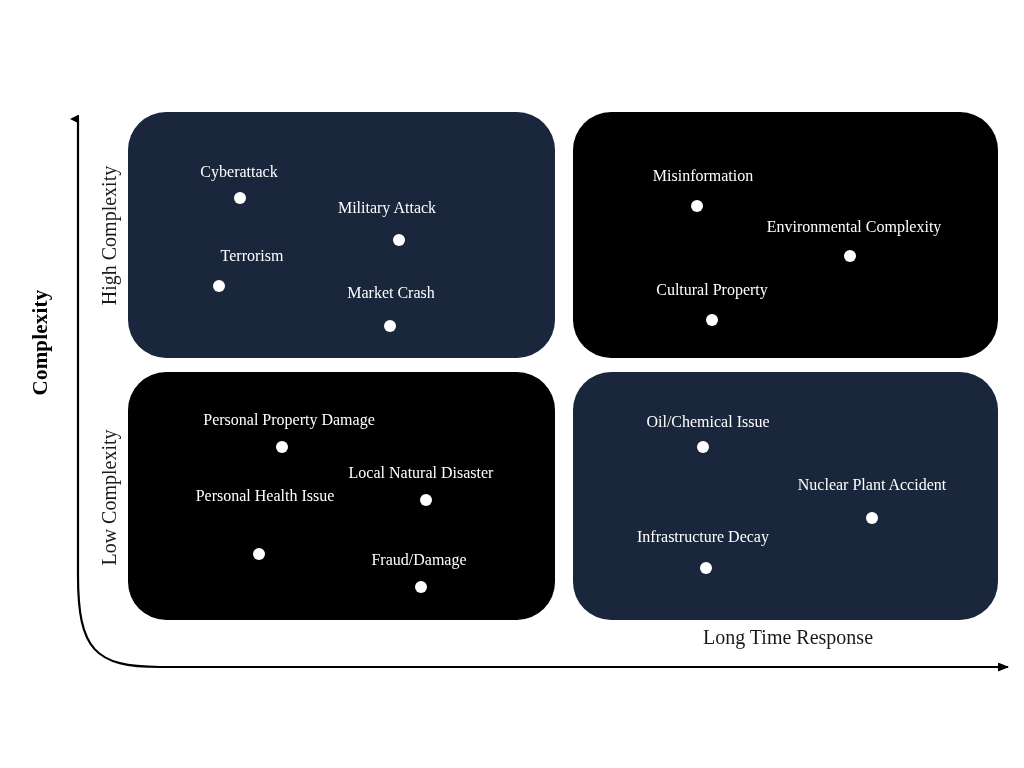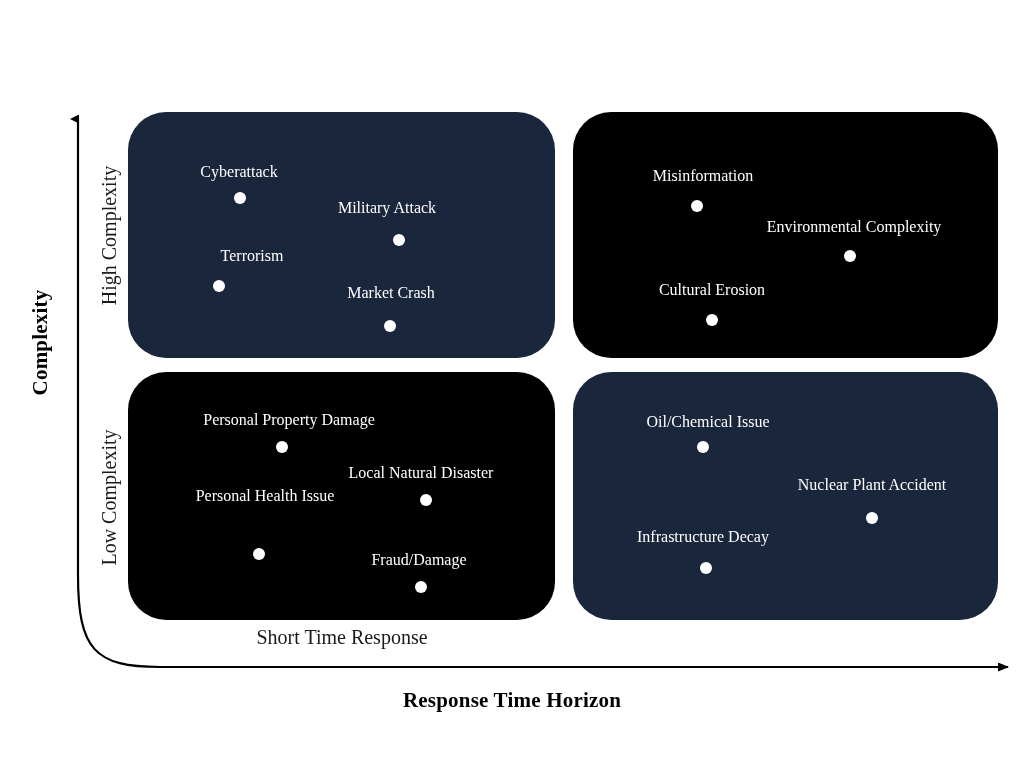--- a/index.html
+++ b/index.html
@@ -136,26 +136,25 @@
         <path d="M0,0 L11,4.5 L0,9 Z" fill="#000000"></path>
       </marker>
     </defs>
 
     <path d="M78,119 L78,575" stroke="#000000" stroke-width="2.2" fill="none" marker-start="url(#arrow-up)"></path>
 
     <path d="M78,575 C78,650 95,667 160,667 L1008,667" stroke="#000000" stroke-width="2.2" fill="none" marker-end="url(#arrow-right)"></path>
   </svg>
 
   <div class="axis-title-y">Complexity</div>
-  <div class="axis-title-x">Response Time Horizon</div>
 
   <div class="y-cat high">High Complexity</div>
   <div class="y-cat low">Low Complexity</div>
 
-  <div class="x-cat short">Short Time Response</div>
+  <div class="x-cat long">Long Time Response</div>
 
   <div class="quadrant" id="q-top-left" style="background: rgb(26, 38, 59);"></div>
   <div class="quadrant" id="q-top-right" style="background: rgb(0, 0, 0);"></div>
   <div class="quadrant" id="q-bottom-left" style="background: rgb(0, 0, 0);"></div>
   <div class="quadrant" id="q-bottom-right" style="background: rgb(26, 38, 59);"></div>
 
   <div id="points-layer">
       <div class="item">
         <div class="item-label" style="left: 239px; top: 164px;">Cyberattack</div>
         <div class="item-dot" style="left: 240px; top: 198px; background: rgb(255, 255, 255);"></div>
@@ -174,21 +173,21 @@
       </div>
       <div class="item">
         <div class="item-label" style="left: 703px; top: 168px;">Misinformation</div>
         <div class="item-dot" style="left: 697px; top: 206px; background: rgb(255, 255, 255);"></div>
       </div>
       <div class="item">
         <div class="item-label" style="left: 854px; top: 219px;">Environmental Complexity</div>
         <div class="item-dot" style="left: 850px; top: 256px; background: rgb(255, 255, 255);"></div>
       </div>
       <div class="item">
-        <div class="item-label" style="left: 712px; top: 282px;">Cultural Erosion</div>
+        <div class="item-label" style="left: 712px; top: 282px;">Cultural Property</div>
         <div class="item-dot" style="left: 712px; top: 320px; background: rgb(255, 255, 255);"></div>
       </div>
       <div class="item">
         <div class="item-label" style="left: 289px; top: 412px;">Personal Property Damage</div>
         <div class="item-dot" style="left: 282px; top: 447px; background: rgb(255, 255, 255);"></div>
       </div>
       <div class="item">
         <div class="item-label" style="left: 421px; top: 465px;">Local Natural Disaster</div>
         <div class="item-dot" style="left: 426px; top: 500px; background: rgb(255, 255, 255);"></div>
       </div>

